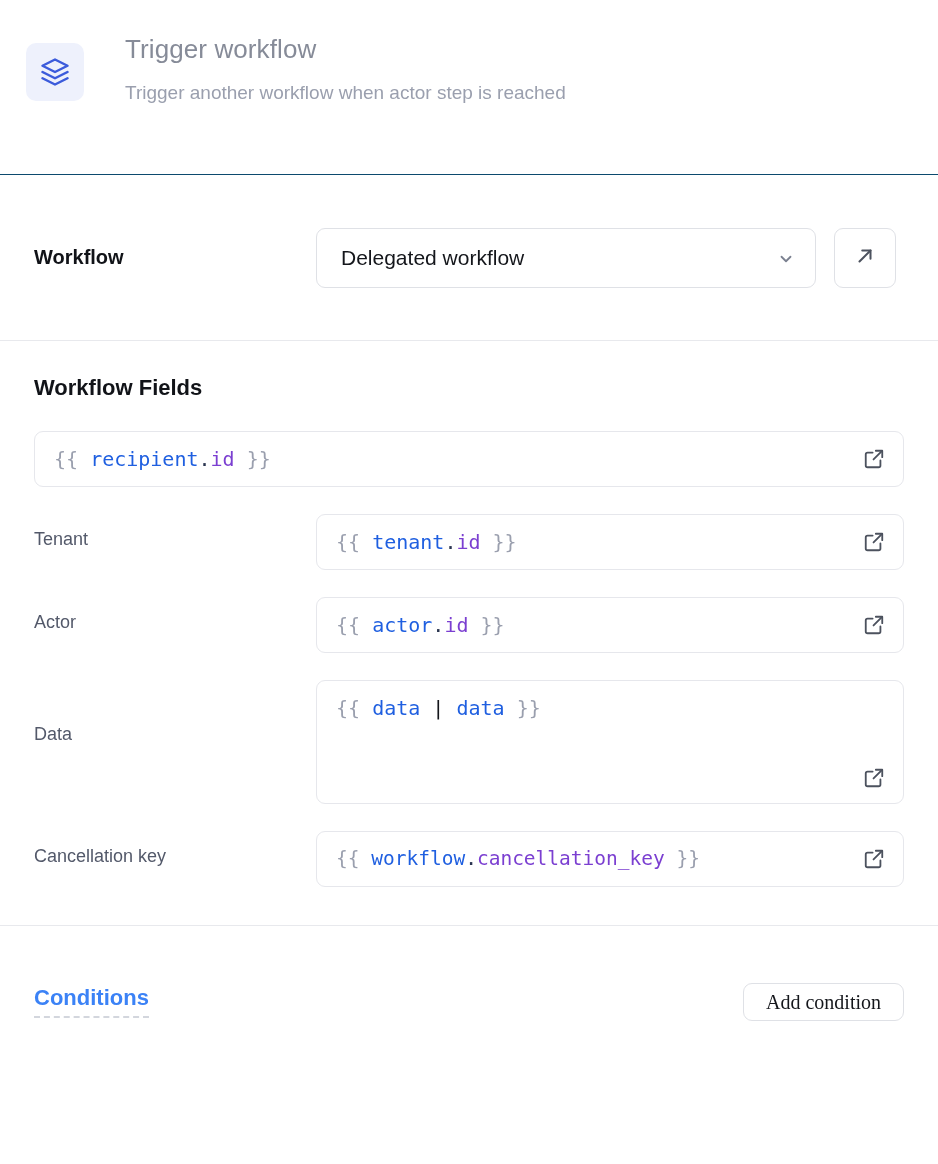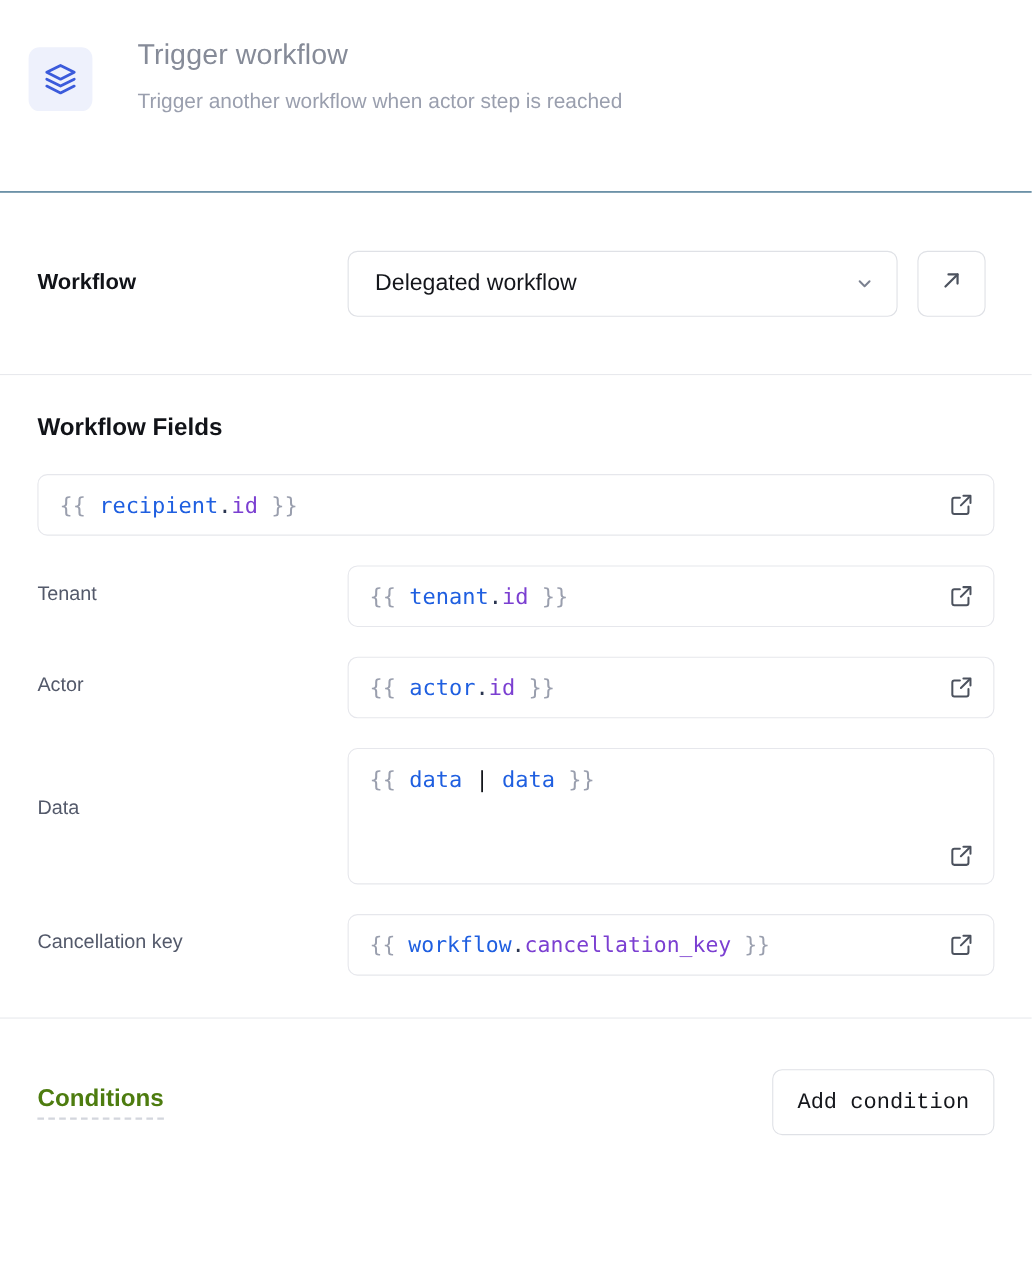--- a/index.html
+++ b/index.html
@@ -163,34 +163,34 @@
   .section-conditions {
     padding: 0 34px;
     height: 152px;
     display: flex;
     align-items: center;
     justify-content: space-between;
   }
   .cond-title {
     font-size: 22px;
     font-weight: 700;
-    color: #4d7c0f;
+    color: #3b82f6;
     border-bottom: 2px dashed #d3d6dd;
     padding-bottom: 5px;
     line-height: 1.1;
   }
   .btn-outline {
     border: 1px solid #dfe1e6;
     border-radius: 9px;
     background: #fff;
-    height: 60px;
+    height: 38px;
     padding: 0 22px;
     font-size: 20px;
     color: #14161b;
-    font-family: Liberation Mono, monospace;
+    font-family: Liberation Serif, serif;
     display: flex;
     align-items: center;
   }
 </style>
 </head>
 <body>
 
 <div class="header">
   <div class="header-icon-box">
     <svg width="30" height="30" viewBox="0 0 24 24" fill="none" stroke="#3b5bdb" stroke-width="2" stroke-linecap="round" stroke-linejoin="round">

